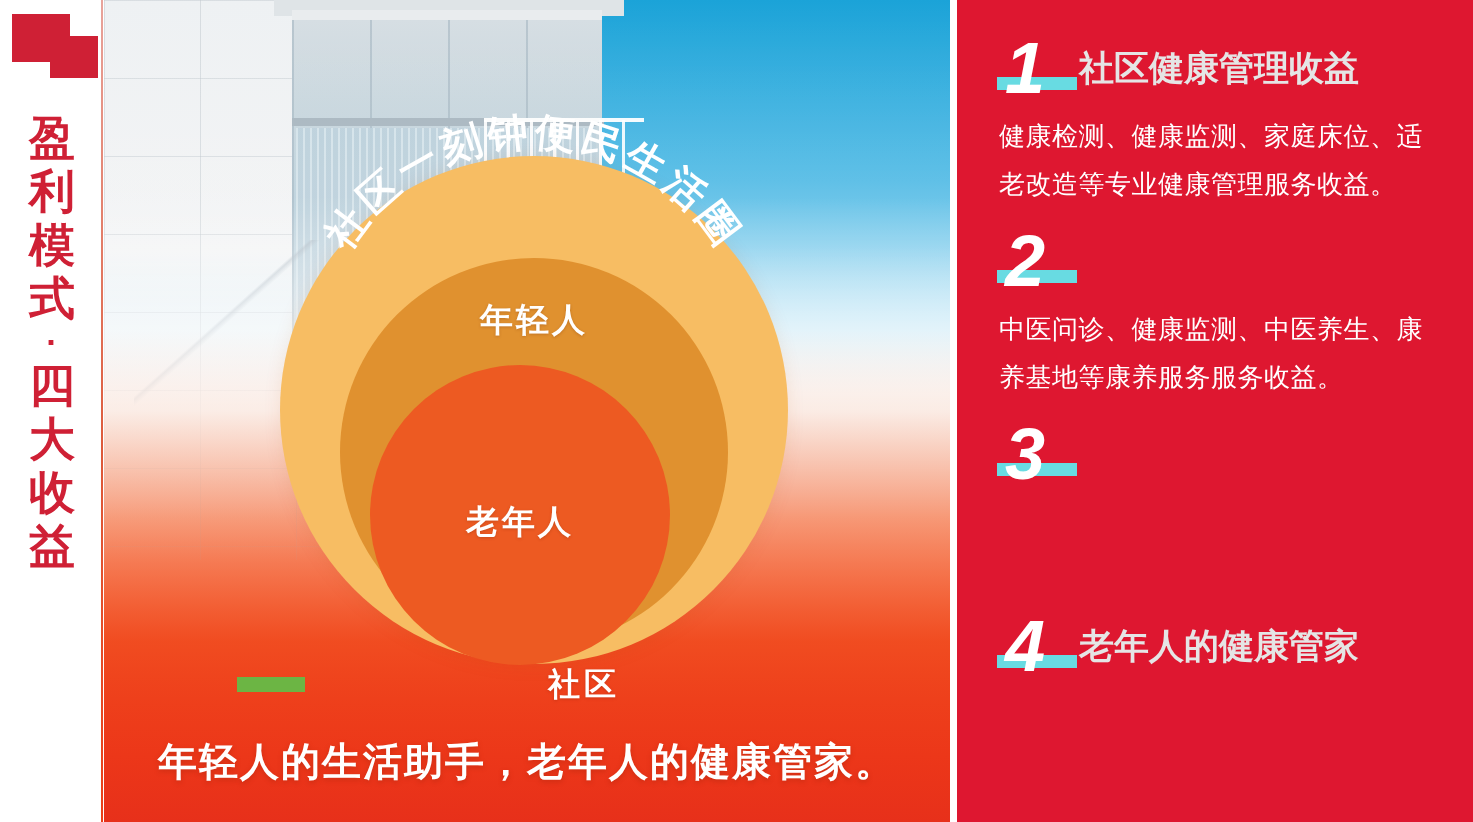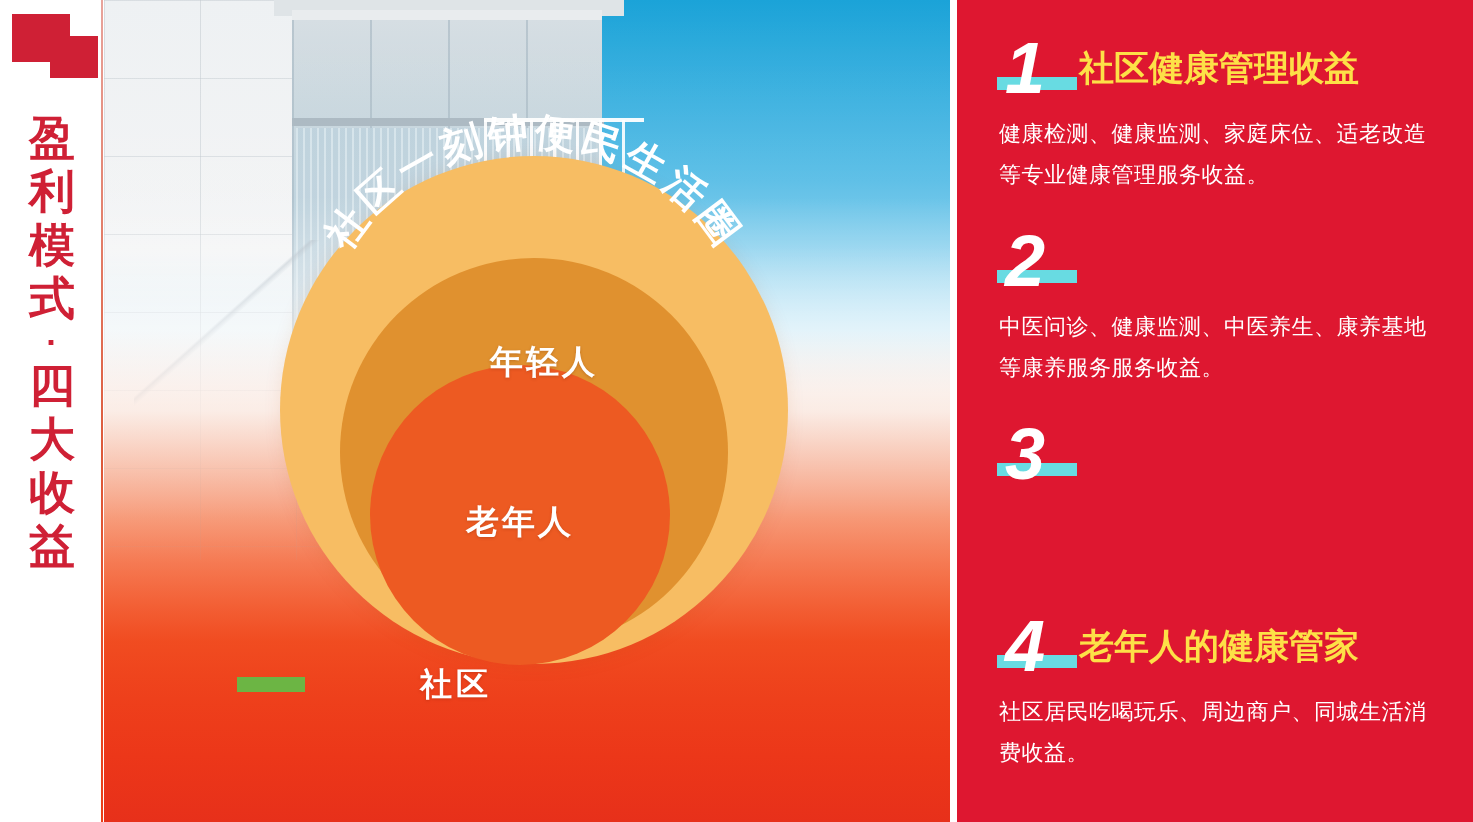--- a/index.html
+++ b/index.html
@@ -181,23 +181,22 @@
   }
   .ring-label {
     position: absolute;
     color: #ffffff;
     font-weight: bold;
     text-align: center;
     letter-spacing: 3px;
     text-shadow: 0 1px 3px rgba(120,45,10,0.30);
   }
   .label-young {
-    left: 246px; top: 298px; width: 388px;
+    left: 236px; top: 298px; width: 388px;
     font-size: 33px;
-    margin-top: 42px;
   }
   .label-old {
     left: 266px; top: 500px; width: 300px;
     font-size: 33px;
   }
   .arc-svg {
     position: absolute;
     left: 176px; top: 150px;
     width: 508px; height: 300px;
     overflow: visible;
@@ -214,21 +213,21 @@
   .green-dash {
     position: absolute;
     left: 133px; top: 677px;
     width: 68px; height: 15px;
     background: #6cb544;
   }
   .caption-community {
     position: absolute;
     left: 316px; top: 663px;
     width: 200px;
-    text-align: left;
+    text-align: right;
     color: #ffffff;
     font-size: 32px;
     font-weight: bold;
     letter-spacing: 4px;
     text-shadow: 0 1px 3px rgba(140,35,10,0.35);
   }
   .tagline {
     position: absolute;
     left: 0; top: 735px;
     width: 846px;
@@ -287,30 +286,31 @@
     color: #ffffff;
     line-height: 1;
     letter-spacing: -2px;
   }
   .head-title {
     position: absolute;
     left: 122px;
     bottom: 6px;
     font-size: 35px;
     font-weight: bold;
-    color: #fde047;
+    color: #e5e5e5;
     letter-spacing: 0px;
     white-space: nowrap;
   }
   .item-body {
     margin: 16px 40px 0 42px;
-    font-size: 22px;
+    font-size: 26px;
     line-height: 1.85;
     color: #ffffff;
     letter-spacing: 0.5px;
+    font-family: Liberation Mono, monospace;
   }
 
   .i1 { top: 22px; }
   .i2 { top: 215px; }
   .i3 { top: 408px; }
   .i4 { top: 600px; }
 </style>
 </head>
 <body>
 
@@ -362,20 +362,21 @@
       <text>
         <textPath href="#arcpath" startOffset="50%" text-anchor="middle">社区一刻钟便民生活圈</textPath>
       </text>
     </svg>
 
     <div class="ring-label label-young">年轻人</div>
     <div class="ring-label label-old">老年人</div>
 
     <div class="green-dash"></div>
     <div class="caption-community">社区</div>
+    <div class="tagline">年轻人的生活助手，老年人的健康管家。</div>
   </div>
 
   <div class="gap"></div>
 
   <div class="right-panel">
 
     <div class="item i1">
       <div class="item-head">
         <div class="num-wrap">
           <div class="num-bar"></div>
@@ -406,17 +407,16 @@
     </div>
 
     <div class="item i4">
       <div class="item-head">
         <div class="num-wrap">
           <div class="num-bar"></div>
           <div class="num">4</div>
         </div>
         <div class="head-title">老年人的健康管家</div>
       </div>
-      <div class="item-body">社区居民吃喝玩乐、周边商户、同城生活消费收益。</div>
     </div>
 
   </div>
 </div>
 
 </body></html>

